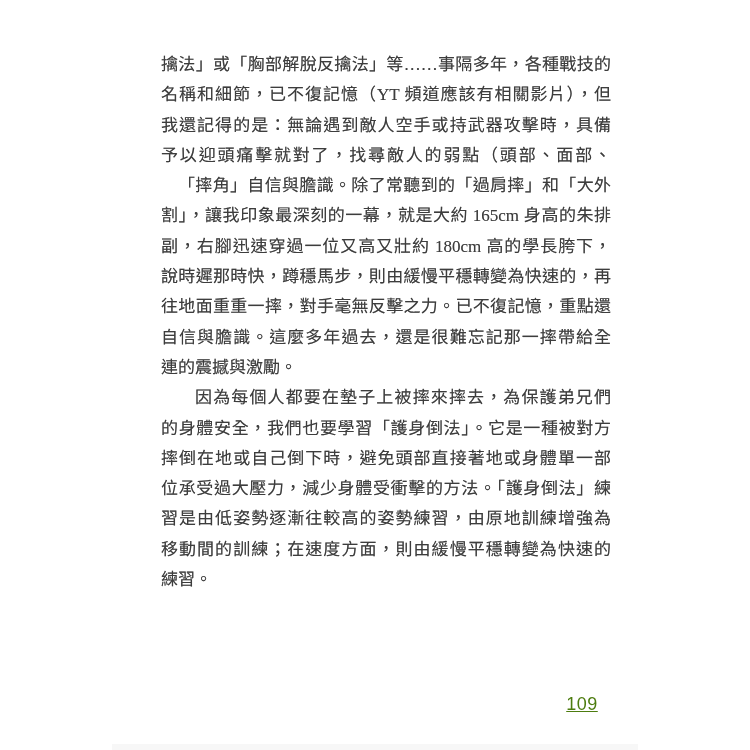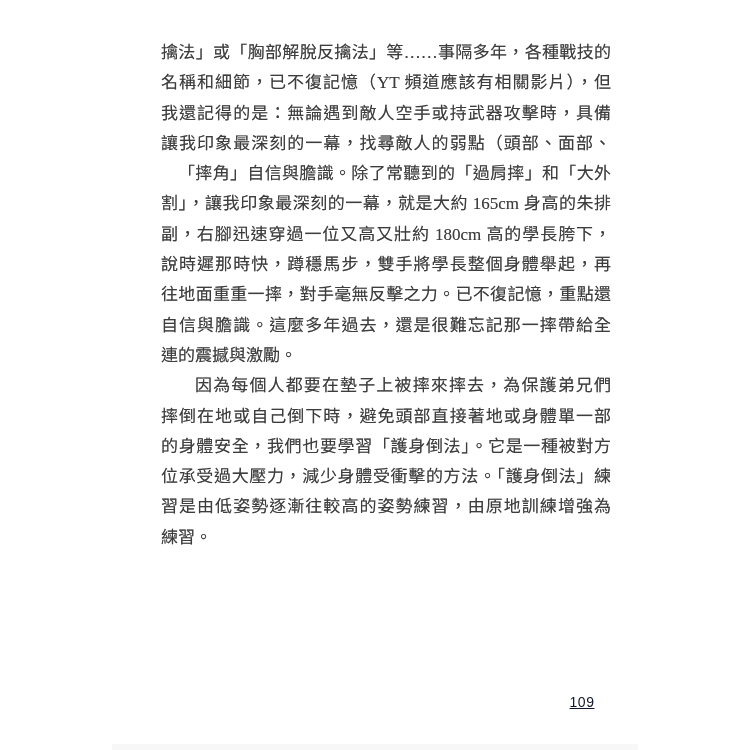--- a/index.html
+++ b/index.html
@@ -5,68 +5,69 @@
   html, body { margin: 0; padding: 0; }
   body {
     width: 750px; height: 750px;
     background: #ffffff;
     position: relative;
     overflow: hidden;
     font-family: "Liberation Serif", "DejaVu Serif", serif;
   }
   .text-block {
     position: absolute;
-    left: 161px; top: 38px;
+    left: 161px; top: 50px;
     width: 450px;
     font-size: 17px;
     line-height: 30.3px;
     color: #3d3d3d;
     text-shadow: 0 0 0.5px rgba(61,61,61,0.5); 
     letter-spacing: 0;
   }
   .ln { height: 30.3px; white-space: nowrap; }
   .ln.j { white-space: normal; text-align: justify; text-align-last: justify; }
   .ind1 { padding-left: 17px; }  
   .ind2 { padding-left: 34px; }  
   .page-num {
     position: absolute;
     left: 564px; top: 694px;
     width: 36px;
     text-align: center;
     font-family: "Liberation Sans", "DejaVu Sans", sans-serif;
-    font-size: 14px;
-    color: #0f172a;
+    font-size: 18px;
+    color: #4d7c0f;
     letter-spacing: 0.5px;
     text-decoration: underline;
   }
   .page-separator {
     position: absolute;
     left: 112px; top: 744px;
     width: 526px; height: 6px;
     background: #f7f7f7;
   }
 </style>
 </head>
 <body>
 
 <div class="text-block">
   <div class="ln j">擒法」或「胸部解脫反擒法」等……事隔多年，各種戰技的</div>
   <div class="ln j">名稱和細節，已不復記憶（YT 頻道應該有相關影片），但</div>
   <div class="ln j">我還記得的是：無論遇到敵人空手或持武器攻擊時，具備</div>
-  <div class="ln j">讓我印象最深刻的一幕，找尋敵人的弱點（頭部、面部、</div>
+  <div class="ln j">予以迎頭痛擊就對了，找尋敵人的弱點（頭部、面部、</div>
   <div class="ln j ind1">「摔角」自信與膽識。除了常聽到的「過肩摔」和「大外</div>
   <div class="ln j">割」，讓我印象最深刻的一幕，就是大約 165cm 身高的朱排</div>
   <div class="ln j">副，右腳迅速穿過一位又高又壯約 180cm 高的學長胯下，</div>
-  <div class="ln j">說時遲那時快，蹲穩馬步，雙手將學長整個身體舉起，再</div>
+  <div class="ln j">說時遲那時快，蹲穩馬步，則由緩慢平穩轉變為快速的，再</div>
   <div class="ln j">往地面重重一摔，對手毫無反擊之力。已不復記憶，重點還</div>
   <div class="ln j">自信與膽識。這麼多年過去，還是很難忘記那一摔帶給全</div>
   <div class="ln">連的震撼與激勵。</div>
   <div class="ln j ind2">因為每個人都要在墊子上被摔來摔去，為保護弟兄們</div>
+  <div class="ln j">的身體安全，我們也要學習「護身倒法」。它是一種被對方</div>
   <div class="ln j">摔倒在地或自己倒下時，避免頭部直接著地或身體單一部</div>
-  <div class="ln j">的身體安全，我們也要學習「護身倒法」。它是一種被對方</div>
   <div class="ln j">位承受過大壓力，減少身體受衝擊的方法。「護身倒法」練</div>
   <div class="ln j">習是由低姿勢逐漸往較高的姿勢練習，由原地訓練增強為</div>
+  <div class="ln j">移動間的訓練；在速度方面，則由緩慢平穩轉變為快速的</div>
   <div class="ln">練習。</div>
 </div>
 
 <div class="page-num">109</div>
 
 <div class="page-separator"></div>
 
 </body></html>

